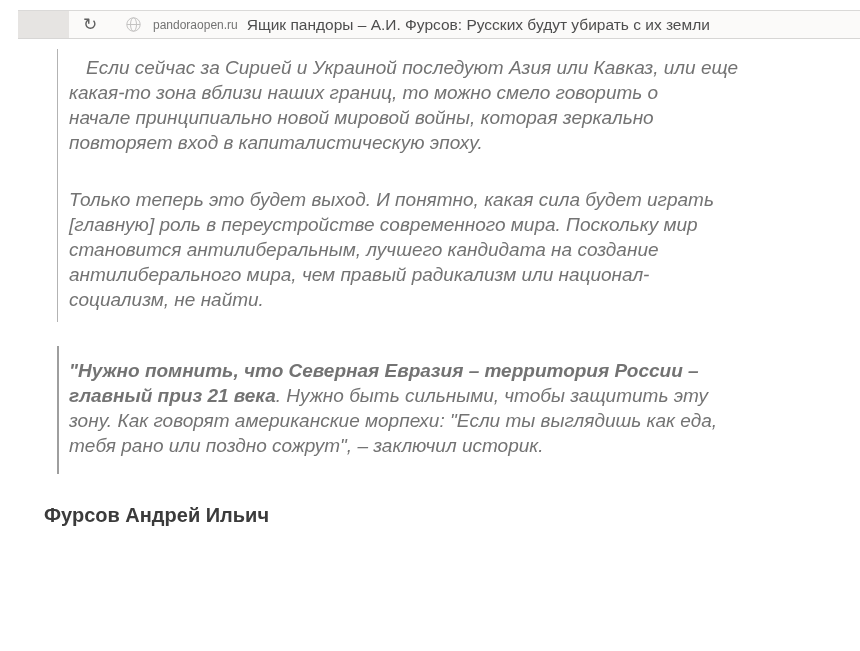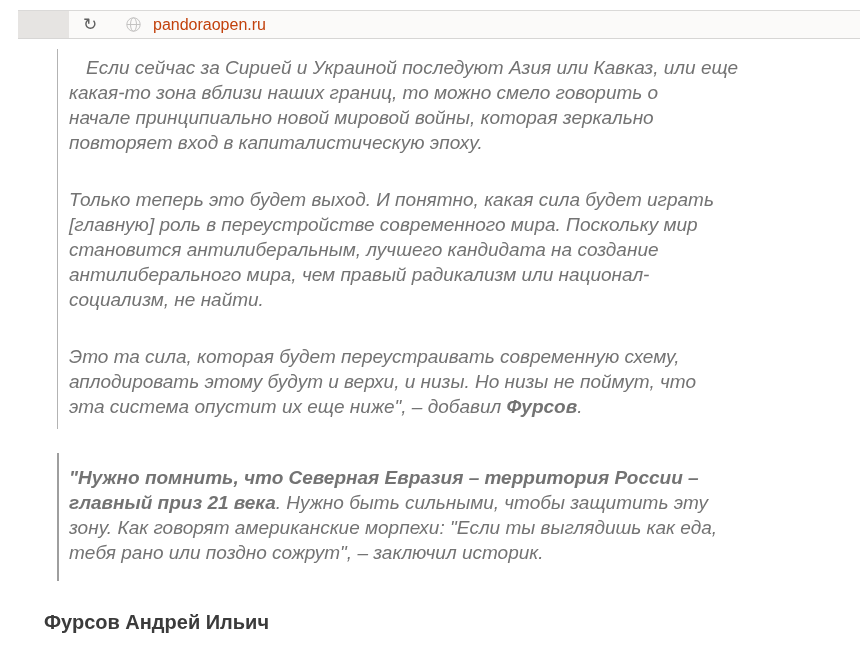--- a/index.html
+++ b/index.html
@@ -14,21 +14,21 @@
     border-top:1px solid #dad9d8;border-bottom:1px solid #d7d6d5;
     box-sizing:border-box;display:flex;align-items:center;
   }
   .stub{width:51px;height:100%;background:#e6e4e2;flex:none;}
   .refresh{
     flex:none;margin-left:12px;width:18px;
     font-family:"DejaVu Sans",sans-serif;font-size:17px;line-height:1;color:#606060;
     text-align:center;cursor:pointer;
   }
   .globe{flex:none;margin-left:27px;display:block;}
-  .url{flex:none;margin-left:12px;font-size:16px;color:#c2410c;white-space:nowrap;}
+  .url{flex:none;margin-left:12px;font-size:12px;color:#737373;white-space:nowrap;}
   .title{flex:none;margin-left:9px;font-size:15.5px;color:#4e4e4e;white-space:nowrap;}
   
   .content{position:absolute;left:44px;top:49px;width:800px;}
   .quote{
     margin:0 0 0 13px;font-style:italic;color:#737373;
     font-size:19px;line-height:25px;
   }
   .q1{border-left:1px solid #b3b3b3;padding:6px 0 10px 11px;}
   .q2{border-left:2px solid #9e9e9e;padding:12px 0 16px 10px;margin-top:24px;}
   .para{margin:0 0 32px 0;white-space:pre-line;}
@@ -44,36 +44,34 @@
   <div class="stub"></div>
   <span class="refresh">↻</span>
   <svg class="globe" width="15" height="15" viewBox="0 0 15 15">
     <g fill="none" stroke="#c4c3c2" stroke-width="1">
       <circle cx="7.5" cy="7.5" r="6.7"></circle>
       <ellipse cx="7.5" cy="7.5" rx="3" ry="6.7"></ellipse>
       <path d="M0.8 7.5 H14.2"></path>
     </g>
   </svg>
   <span class="url">pandoraopen.ru</span>
+  <span class="title">Ящик пандоры – А.И. Фурсов: Русских будут убирать с их земли</span>
 </div>
 
 <div class="content">
   <blockquote class="quote q1">
       <p class="para indent"><span>Если сейчас за Сирией и Украиной последуют Азия или Кавказ, или еще
 какая-то зона вблизи наших границ, то можно смело говорить о
 начале принципиально новой мировой войны, которая зеркально
 повторяет вход в капиталистическую эпоху.</span></p>
       <p class="para"><span>Только теперь это будет выход. И понятно, какая сила будет играть
 [главную] роль в переустройстве современного мира. Поскольку мир
 становится антилиберальным, лучшего кандидата на создание
 антилиберального мира, чем правый радикализм или национал-
 социализм, не найти.</span></p>
-      <p class="para"><span>Это та сила, которая будет переустраивать современную схему,
-аплодировать этому будут и верхи, и низы. Но низы не поймут, что
-эта система опустит их еще ниже", – добавил </span><span class="b">Фурсов</span><span>.</span></p>
     </blockquote>
   <blockquote class="quote q2">
       <p class="para"><span class="b">"Нужно помнить, что Северная Евразия – территория России –
 главный приз 21 века</span><span>. Нужно быть сильными, чтобы защитить эту
 зону. Как говорят американские морпехи: "Если ты выглядишь как еда,
 тебя рано или поздно сожрут", – заключил историк.</span></p>
     </blockquote>
   <p class="author">Фурсов Андрей Ильич</p>
 </div>
 

